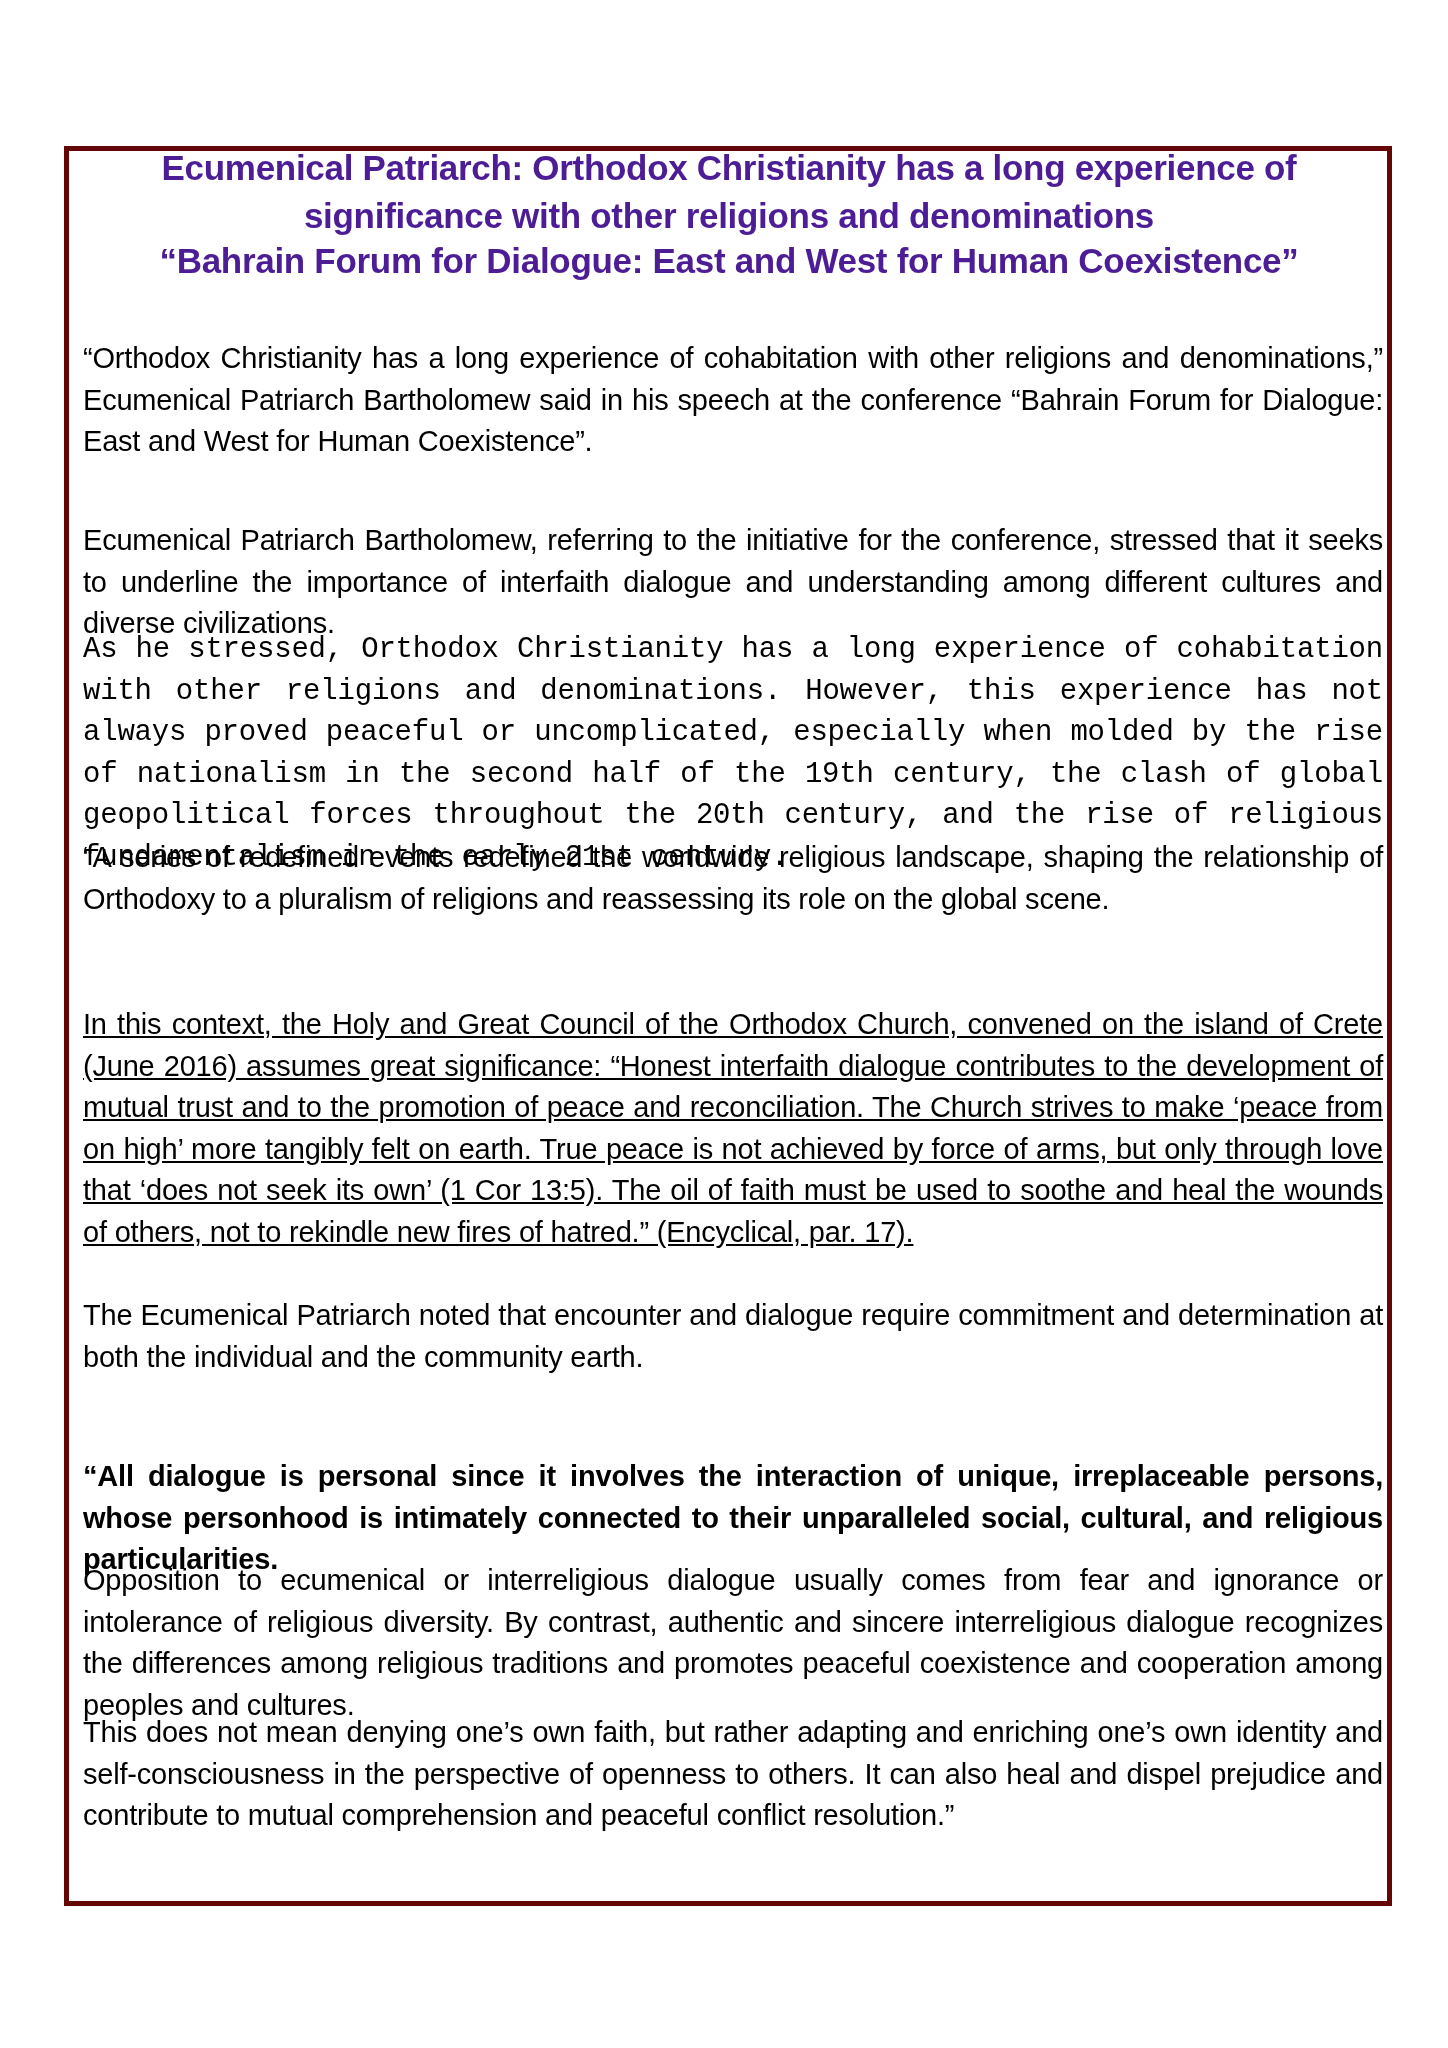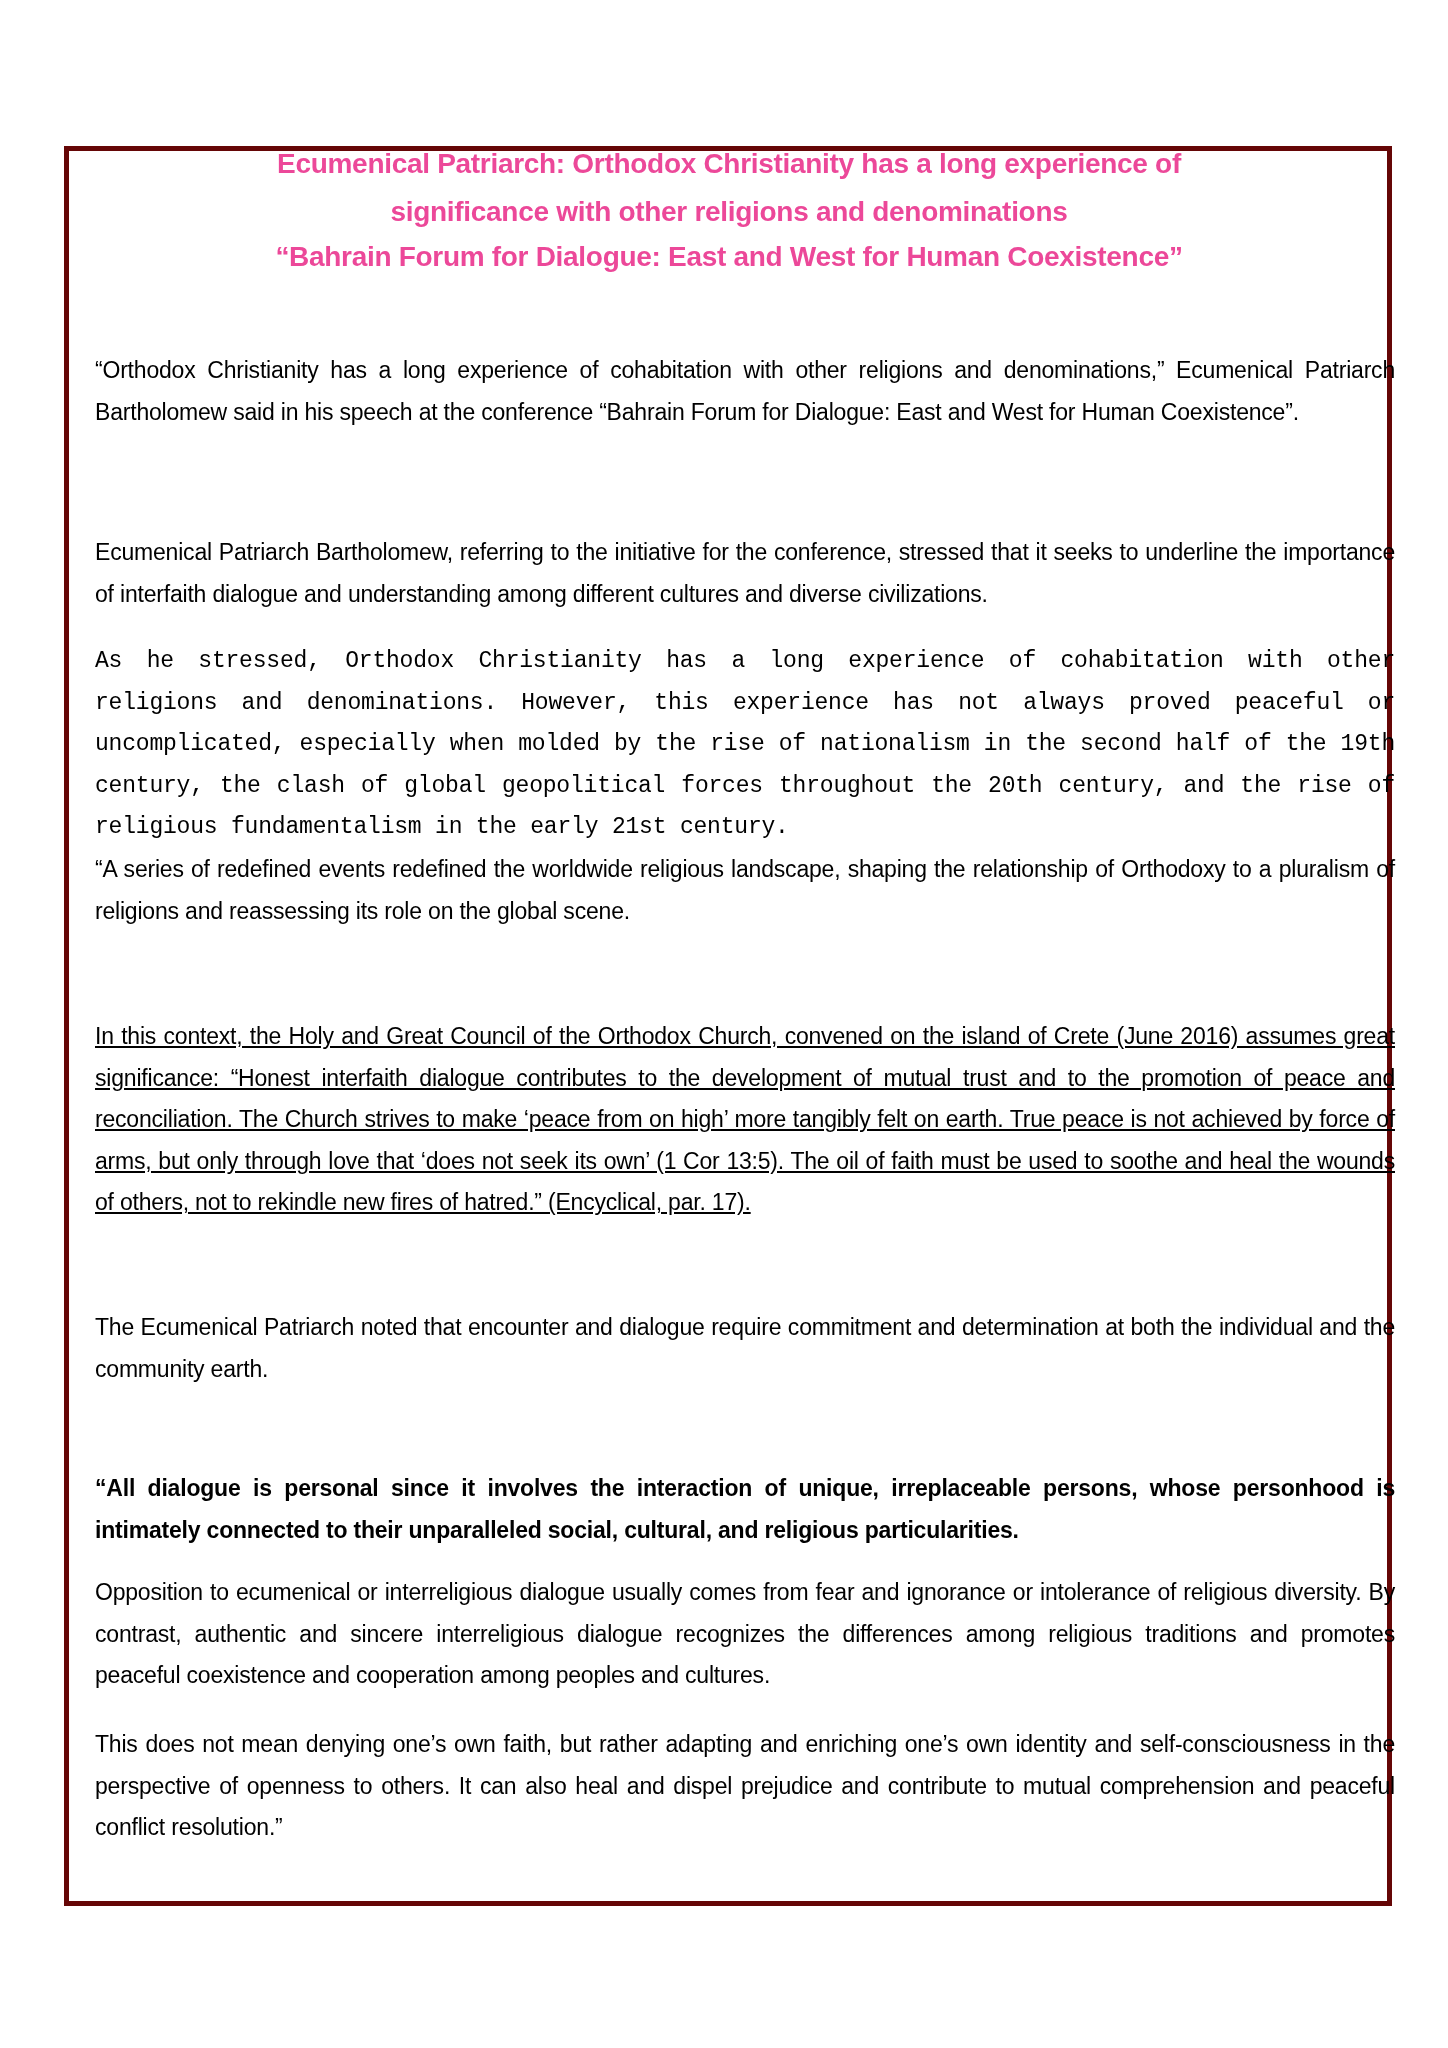--- a/index.html
+++ b/index.html
@@ -10,38 +10,38 @@
     width: 1318px; height: 1750px;
     border: 5px solid #650606;
     box-sizing: content-box;
   }
   .title {
     position: absolute;
     left: 66px; width: 1326px;
     text-align: center;
     font-family: "Liberation Sans", sans-serif;
     font-weight: bold;
-    font-size: 28px;
-    color: #ec4899;
+    font-size: 35px;
+    color: #4c1d95;
     white-space: nowrap;
     letter-spacing: -0.3px;
   }
   .t1 { top: 148px; }
   .t2 { top: 196px; }
   .t3 { top: 241px; }
   .para {
     position: absolute;
     left: 79px; width: 1300px;
     font-family: "Liberation Sans", sans-serif;
-    font-size: 23px;
+    font-size: 29px;
     line-height: 41.6px;
     color: #000;
     text-align: justify;
     letter-spacing: -0.2px;
-    margin: 16px;
+    margin: 4px;
   }
   .p1 { top: 334px; }
   .p2 { top: 516px; }
   .p3 { top: 625px; font-family: Liberation Mono, monospace; }
   .p4 { top: 833px; }
   .p5 { top: 1000px; text-decoration: underline; }
   .p6 { top: 1291px; }
   .p7 { top: 1452px; font-weight: bold; }
   .p8 { top: 1556px; }
   .p9 { top: 1708px; }

